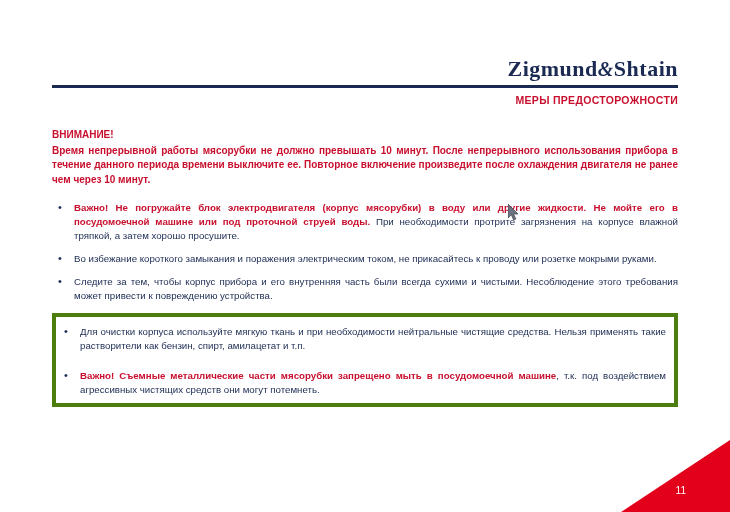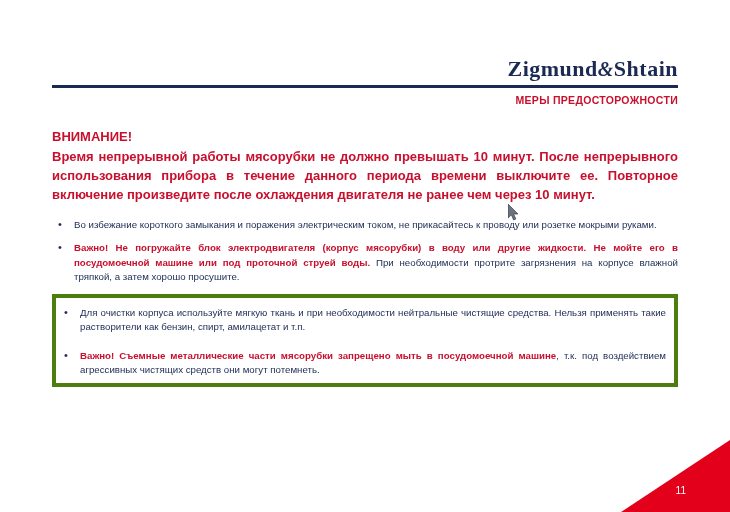--- a/index.html
+++ b/index.html
@@ -99,21 +99,21 @@
   .bullet-item .plain {
     color: #1b2a52;
     font-weight: normal;
   }
 
   
   .warning {
     margin: 12px 0 14px 0;
     color: #c8102e;
     font-weight: bold;
-    font-size: 13px;
+    font-size: 10px;
     line-height: 1.45;
     text-align: justify;
   }
   .warning .warn-head {
     display: block;
     margin-bottom: 1px;
   }
 
   
   .boxed {
@@ -183,22 +183,23 @@
 
     <ul class="bullet-list">
     </ul>
 
     <div class="warning">
       <span class="warn-head">ВНИМАНИЕ!</span>
       <span>Время непрерывной работы мясорубки не должно превышать 10 минут. После непрерывного использования прибора в течение данного периода времени выключите ее. Повторное включение произведите после охлаждения двигателя не ранее чем через 10 минут.</span>
     </div>
 
     <ul class="bullet-list">
+      <li class="bullet-item"><span class="strong-red">Важно! Не погружайте блок электродвигателя (корпус мясорубки) в воду или другие жидкости. Не мойте его в посудомоечной машине или под проточной струей воды.</span><span class="plain"> При необходимости протрите загрязнения на корпусе влажной тряпкой, а затем хорошо просушите.</span></li>
       <li class="bullet-item">Во избежание короткого замыкания и поражения электрическим током, не прикасайтесь к проводу или розетке мокрыми руками.</li>
-      <li class="bullet-item"><span class="strong-red">Важно! Не погружайте блок электродвигателя (корпус мясорубки) в воду или другие жидкости. Не мойте его в посудомоечной машине или под проточной струей воды.</span><span class="plain"> При необходимости протрите загрязнения на корпусе влажной тряпкой, а затем хорошо просушите.</span></li>
+      <li class="bullet-item">Следите за тем, чтобы корпус прибора и его внутренняя часть были всегда сухими и чистыми. Несоблюдение этого требования может привести к повреждению устройства.</li>
     </ul>
 
     <div class="boxed">
       <ul class="bullet-list">
         <li class="bullet-item">Для очистки корпуса используйте мягкую ткань и при необходимости нейтральные чистящие средства. Нельзя применять такие растворители как бензин, спирт, амилацетат и т.п.</li>
         <li class="bullet-item"><span class="strong-red">Важно! Съемные металлические части мясорубки запрещено мыть в посудомоечной машине</span><span class="plain">, т.к. под воздействием агрессивных чистящих средств они могут потемнеть.</span></li>
       </ul>
     </div>
 
   </div>

